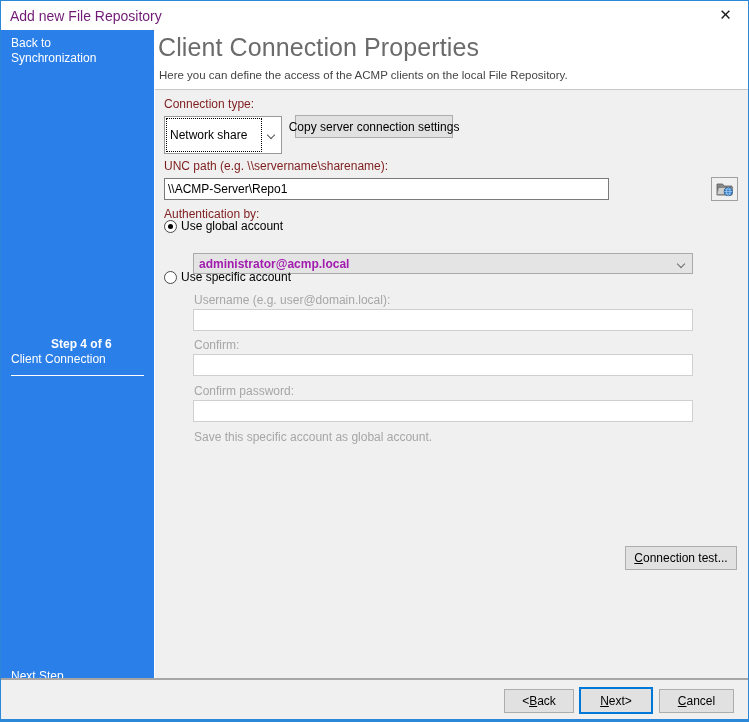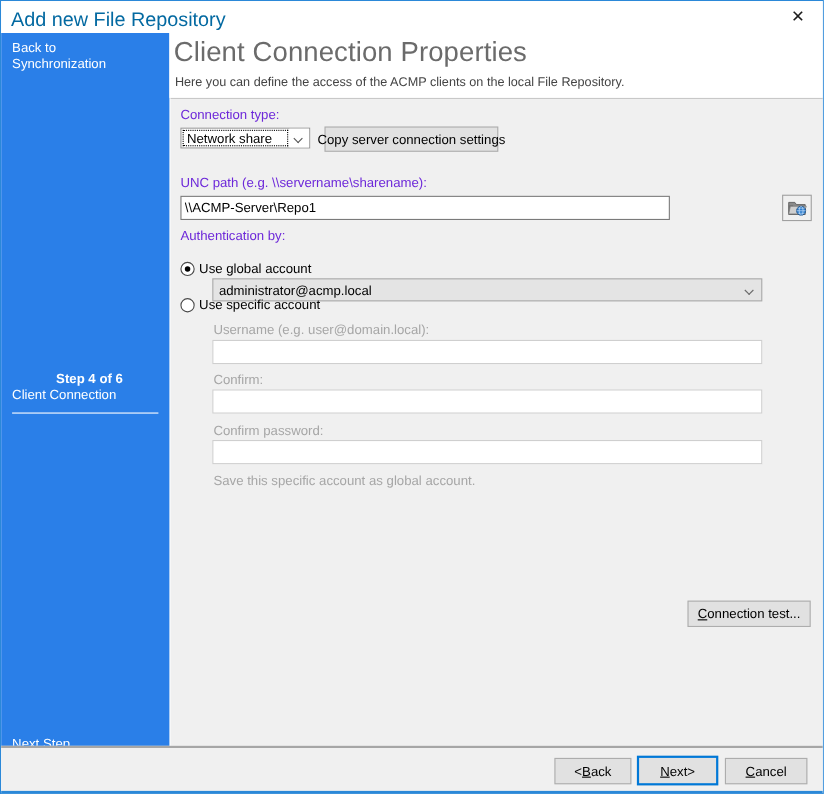--- a/index.html
+++ b/index.html
@@ -33,22 +33,22 @@
     position: absolute;
     left: 0; top: 0;
     width: 747px;
     height: 29px;
     background: #ffffff;
   }
   #titlebar-text {
     position: absolute;
     left: 9px;
     top: 7px;
-    font-size: 18px;
-    color: #0369a1;
+    font-size: 14px;
+    color: #701a75;
     white-space: nowrap;
   }
   #close-button {
     position: absolute;
     right: 0px;
     top: 0px;
     width: 45px;
     height: 29px;
     background: transparent;
     border: none;
@@ -169,32 +169,32 @@
     left: 154px;
     top: 89px;
     width: 593px;
     height: 588px;
     background: #f0f0f0;
   }
 
   .lbl {
     position: absolute;
     font-size: 12px;
-    color: #6d28d9;
+    color: #7f1d1d;
     white-space: nowrap;
   }
   .lbl.dis { color: #a6a6a6; }
 
   
   #conn-type-combo {
     position: absolute;
     left: 9px;
     top: 26px;
     width: 118px;
-    height: 19px;
+    height: 38px;
     box-sizing: border-box;
     background: #ffffff;
     border: 1px solid #999999;
     display: flex;
     align-items: stretch;
     cursor: default;
   }
   #conn-type-combo .ct-text {
     flex: 1;
     display: flex;
@@ -341,23 +341,24 @@
     background: #e4e4e4;
     border: 1px solid #aaaaaa;
     display: flex;
     align-items: center;
     cursor: default;
   }
   #global-account-combo .ga-text {
     flex: 1;
     padding-left: 5px;
     font-size: 12px;
-    color: #000000;
+    color: #a21caf;
     white-space: nowrap;
     overflow: hidden;
+    font-weight: bold;
   }
   #global-account-combo .ga-arrow {
     width: 20px;
     display: flex;
     align-items: center;
     justify-content: center;
   }
   .chev-gray::before { border-left-color: #6a6a6a; border-bottom-color: #6a6a6a; }
 
   
@@ -469,21 +470,21 @@
         <circle cx="12.3" cy="10.6" r="4.1" fill="#2f7fd0" stroke="#1a4f85" stroke-width="0.8"></circle>
         <ellipse cx="12.3" cy="10.6" rx="1.8" ry="4.1" fill="none" stroke="#cfe4f7" stroke-width="0.6"></ellipse>
         <line x1="8.2" y1="10.6" x2="16.4" y2="10.6" stroke="#cfe4f7" stroke-width="0.6"></line>
         <line x1="9.1" y1="8.3" x2="15.5" y2="8.3" stroke="#cfe4f7" stroke-width="0.5"></line>
         <line x1="9.1" y1="12.9" x2="15.5" y2="12.9" stroke="#cfe4f7" stroke-width="0.5"></line>
       </svg>
     </button>
 
     <div class="lbl" style="left:9px; top:117px;">Authentication by:</div>
 
-    <div class="radio-row" style="left:9px; top:147px;text-align:center;">
+    <div class="radio-row" style="left:9px; top:129px;text-align:center;">
       <span class="radio-mark checked"></span>
       <span class="rtext">Use global account</span>
     </div>
 
     <div id="global-account-combo">
       <div class="ga-text">administrator@acmp.local</div>
       <div class="ga-arrow">
           <span class="chev chev-gray"></span>
         </div>
     </div>

